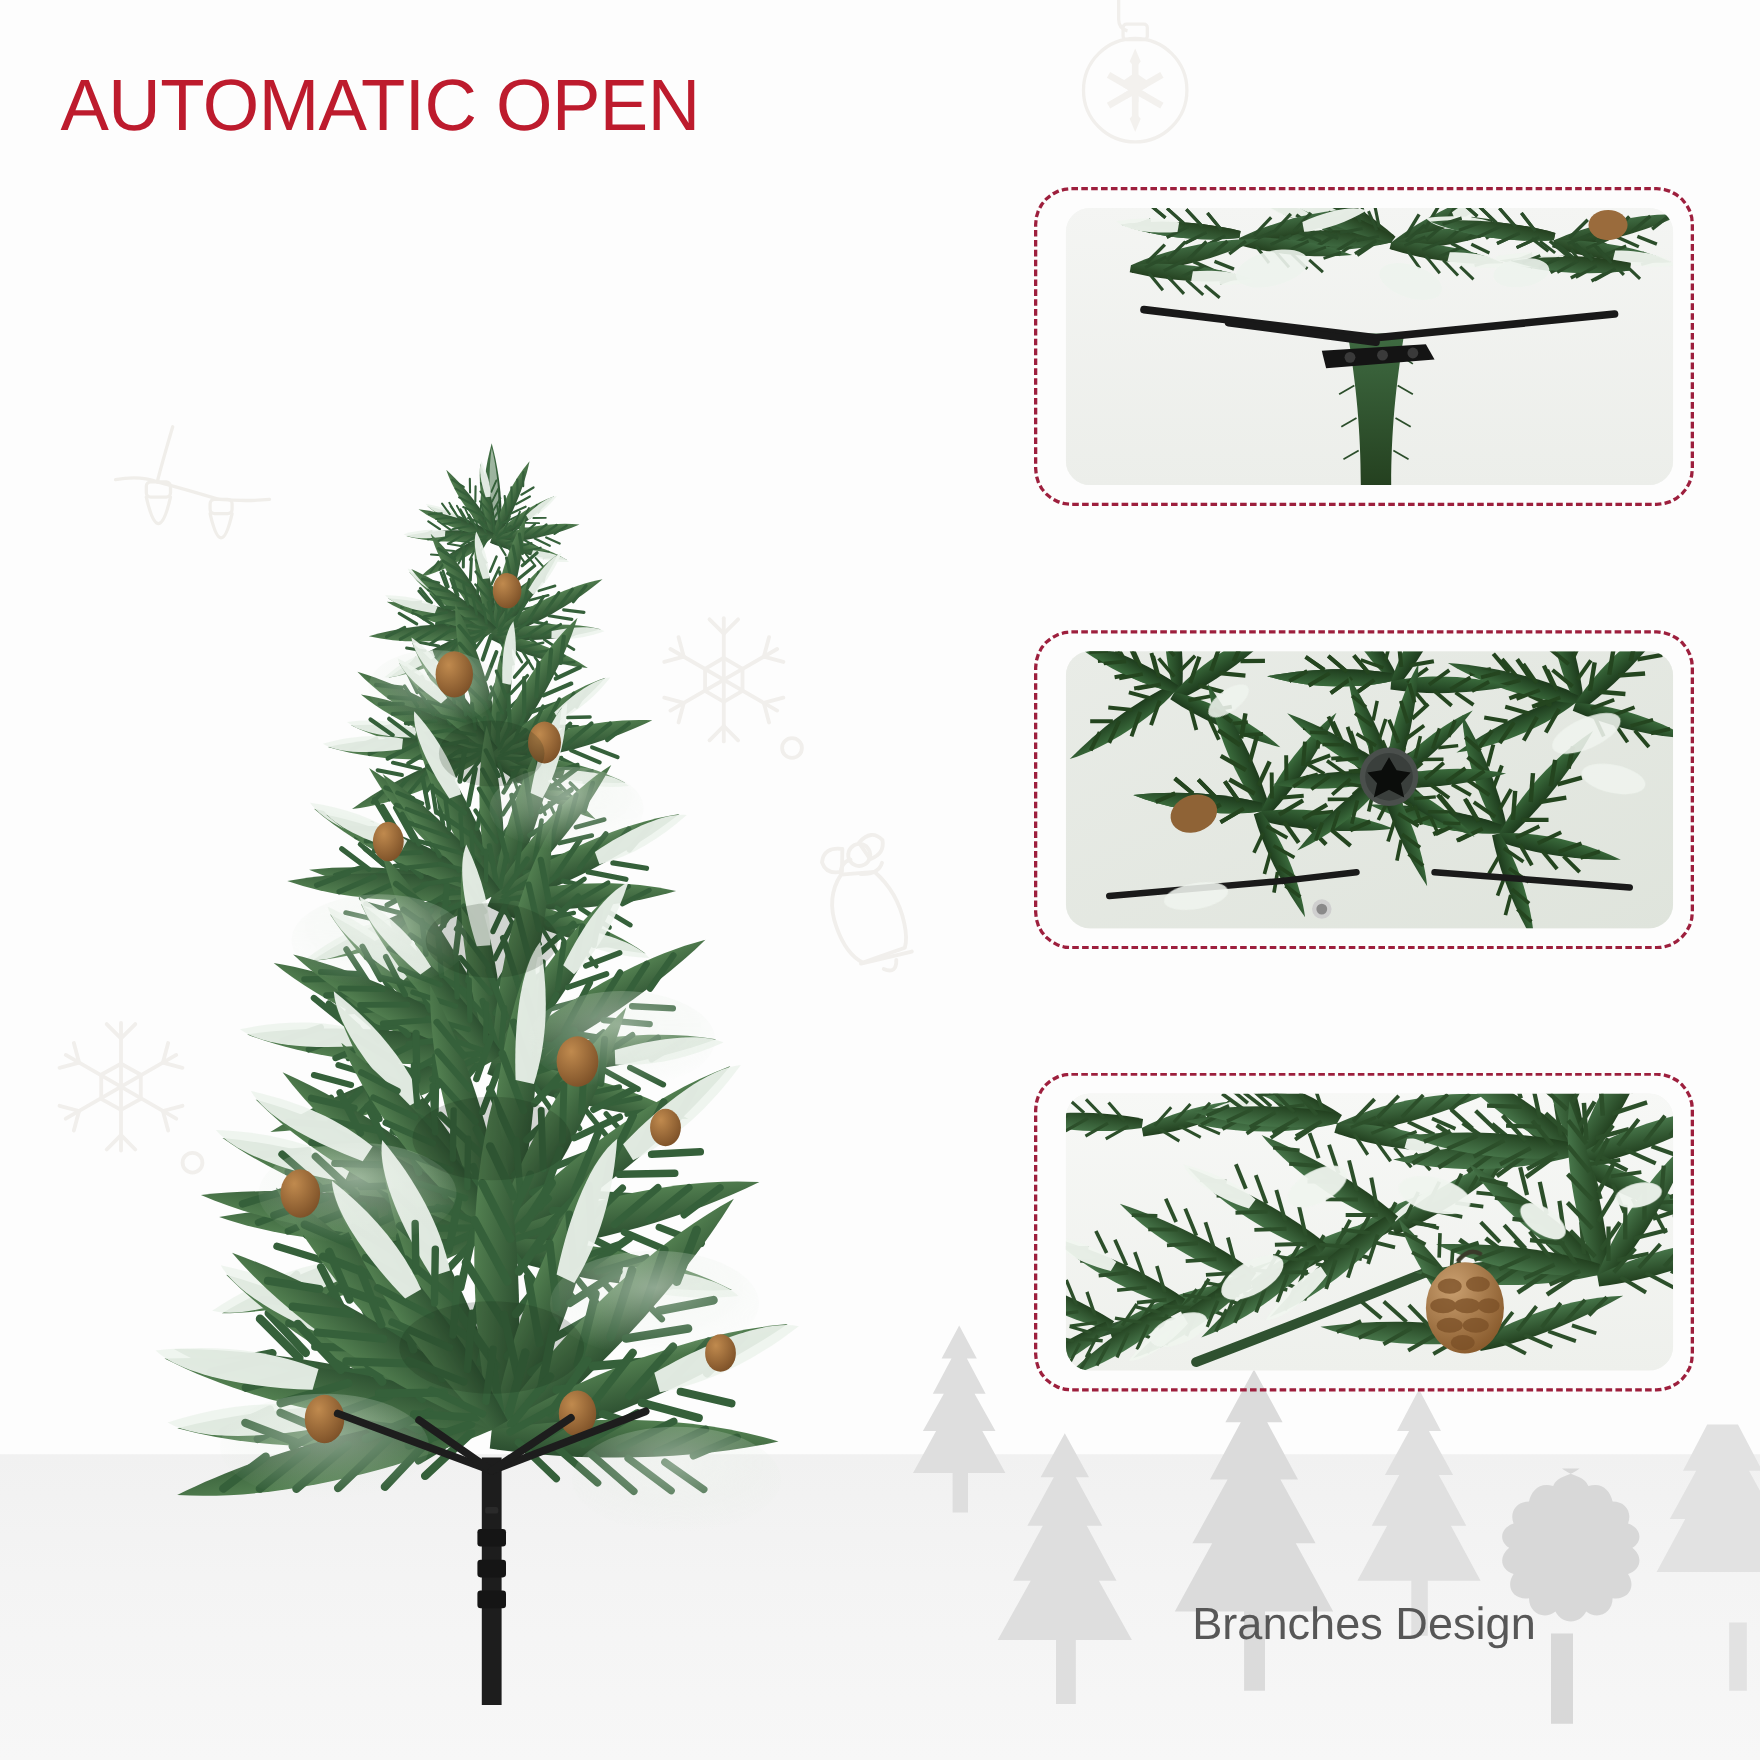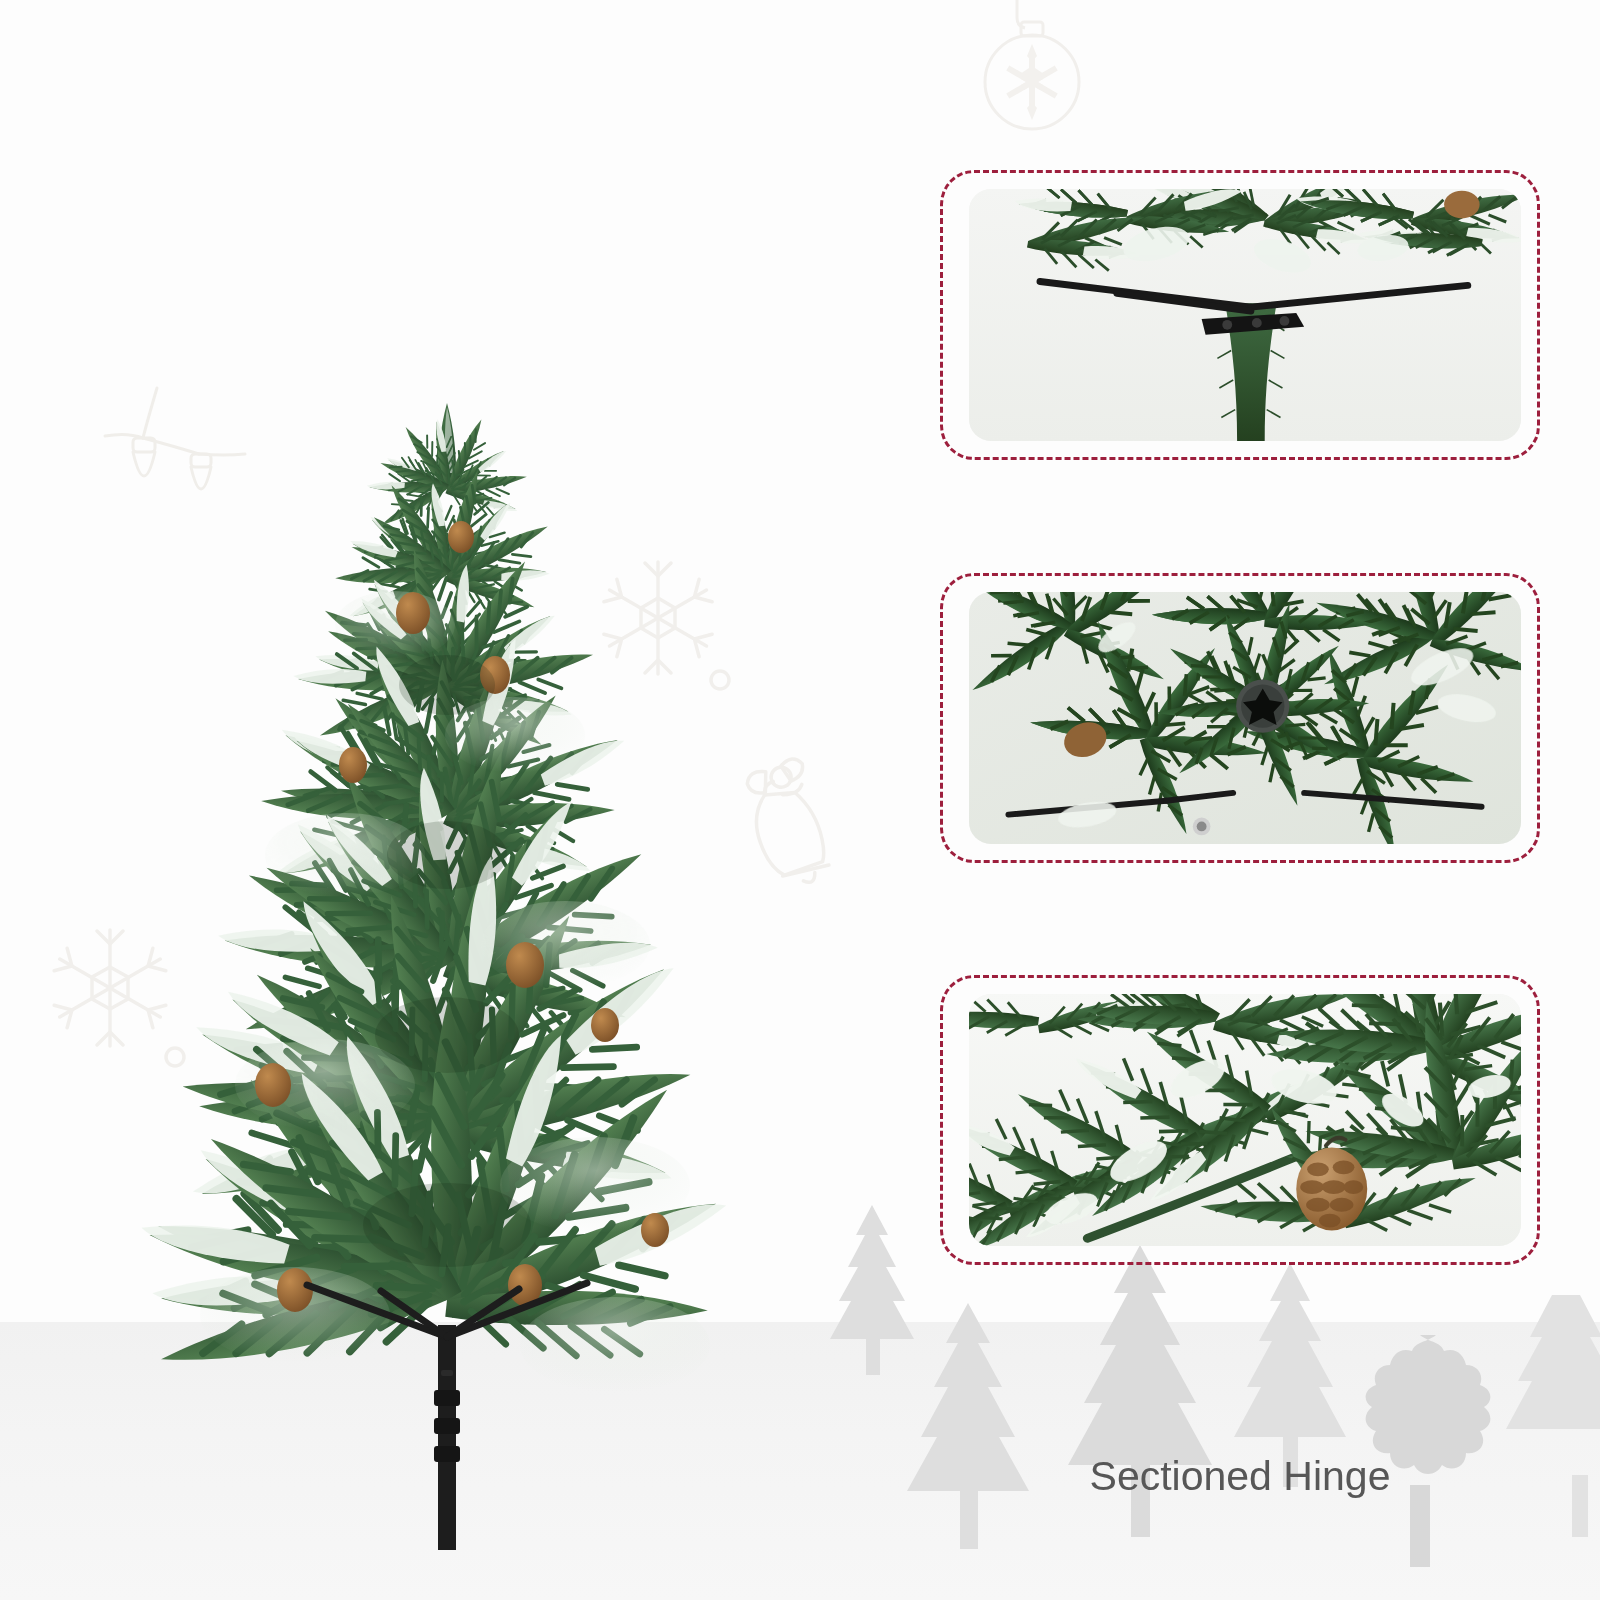--- a/index.html
+++ b/index.html
@@ -259,20 +259,21 @@
     <g fill="#e2e2e2">
 
       <path d="M760 110 l22 42 h-12 l24 44 h-14 l26 48 H686 l26 -48h-14 l24 -44h-12 l22 -42 z
                M752 290 h16 v62 h-16 z"></path>
     </g>
   </svg>
 </div>
 
 <div id="left-col">
 
+  <h1 id="headline">AUTOMATIC OPEN</h1>
 
 
   <div id="product-tree">
     <svg viewBox="0 0 740 1180" preserveAspectRatio="xMidYMid meet">
       <defs>
         <linearGradient id="fg1" x1="0" y1="0" x2="1" y2="1">
           <stop offset="0%" stop-color="#4b7a4c"></stop>
           <stop offset="55%" stop-color="#35603a"></stop>
           <stop offset="100%" stop-color="#28462c"></stop>
         </linearGradient>
@@ -999,21 +1000,21 @@
             <ellipse cx="480" cy="78" rx="34" ry="14" transform="rotate(-24 480 78)"></ellipse>
             <ellipse cx="505" cy="120" rx="30" ry="13" transform="rotate(12 505 120)"></ellipse>
             <ellipse cx="150" cy="48" rx="22" ry="10" transform="rotate(-36 150 48)"></ellipse>
             <ellipse cx="120" cy="228" rx="30" ry="12" transform="rotate(-10 120 228)"></ellipse>
           </g>
 
           <ellipse cx="118" cy="152" rx="22" ry="17" fill="#8f6336" transform="rotate(-20 118 152)"></ellipse>
         </svg>
       </div>
     </div>
-    <div class="feature-label">Sectioned Hinge</div>
+    <div class="feature-label">Branches Design</div>
   </div>
 
   <div class="feature-card" id="card-3">
     <div class="dash-frame">
       <div class="photo-window">
         <svg viewBox="0 0 560 260" preserveAspectRatio="xMidYMid slice">
           <defs>
             <linearGradient id="p3bg" x1="0" y1="0" x2="0" y2="1">
               <stop offset="0%" stop-color="#f7f8f6"></stop>
               <stop offset="100%" stop-color="#eef0ec"></stop>

